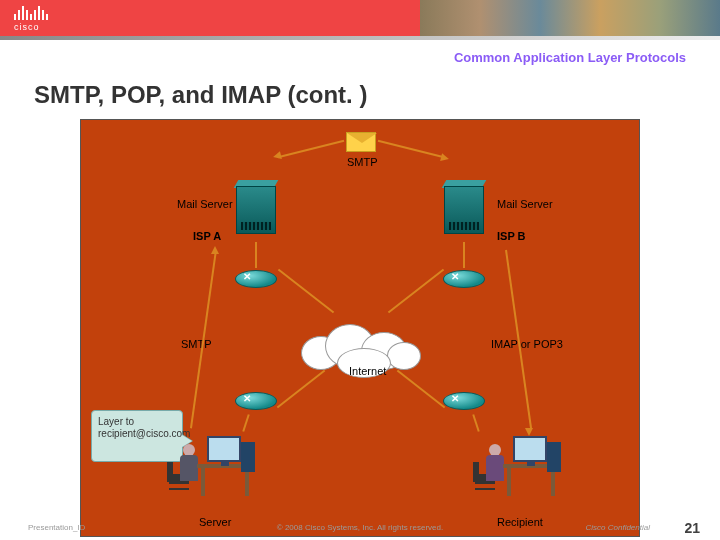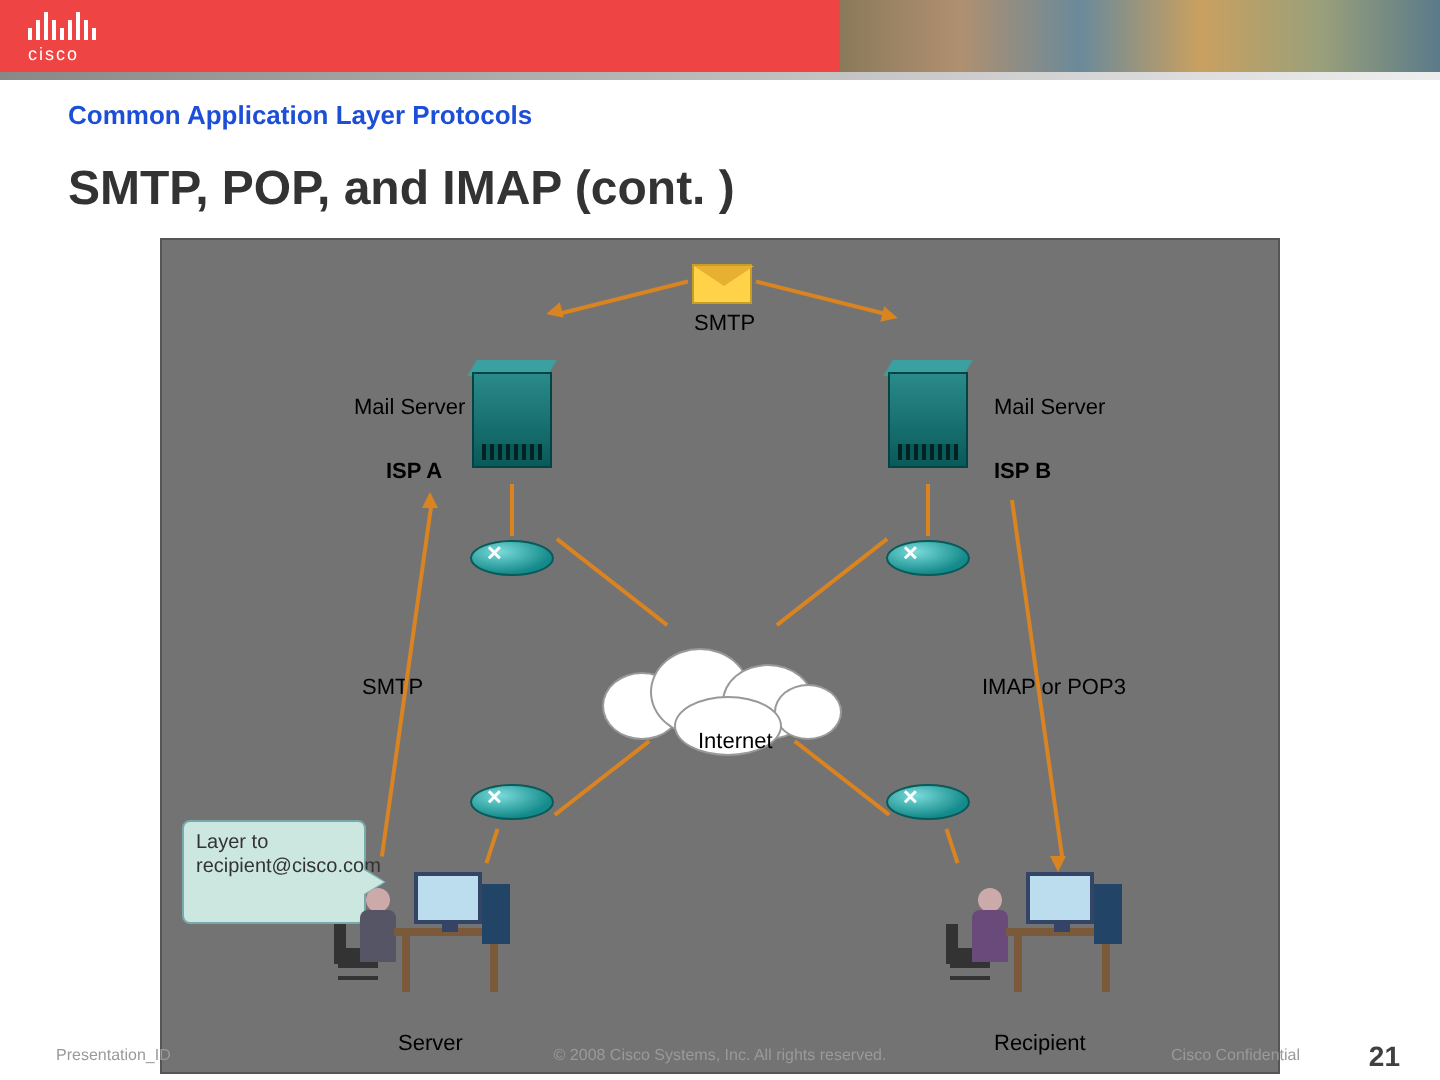--- a/index.html
+++ b/index.html
@@ -5,23 +5,23 @@
   * { box-sizing: border-box; margin: 0; padding: 0; }
   body { width: 720px; height: 540px; font-family: Arial, Helvetica, sans-serif; background: #fff; position: relative; overflow: hidden; }
   .topbar { width: 720px; height: 36px; background: #ef4444; position: relative; }
   .cisco-logo { position: absolute; left: 14px; top: 4px; color: #fff; }
   .cisco-bars { display: flex; gap: 2px; align-items: flex-end; height: 16px; }
   .cisco-bars span { width: 2px; background: #fff; display: inline-block; }
   .cisco-word { font-size: 9px; letter-spacing: 1px; margin-top: 2px; }
   .people-strip { position: absolute; right: 0; top: 0; width: 300px; height: 36px; background: linear-gradient(90deg,#8a7a5a,#b09070 20%,#6a8a9a 40%,#caa060 60%,#9aa07a 80%,#5a7a8a); }
   .subheader-band { width: 720px; height: 4px; background: linear-gradient(90deg,#888,#eee); }
   .title-block { padding: 10px 34px 4px 34px; }
-  .eyebrow { font-size: 13px; font-weight: bold; color: #1d4ed8; }
+  .eyebrow { font-size: 13px; font-weight: bold; color: #8b5cf6; text-align: right; }
   .title { font-size: 24px; font-weight: bold; color: #333; margin-top: 16px; }
-  .diagram-frame { margin: 6px auto 0 auto; width: 560px; height: 418px; border: 1px solid #555; position: relative; background: #737373; }
+  .diagram-frame { margin: 6px auto 0 auto; width: 560px; height: 418px; border: 1px solid #555; position: relative; background: #c2410c; }
   .lbl { position: absolute; font-size: 11px; color: #000; }
   .lbl.b { font-weight: bold; margin-top: 48px; }
   
   .mail-icon { position: absolute; width: 30px; height: 20px; background: #ffd24a; border: 1px solid #c8a020; left: 265px; top: 12px; }
   .mail-icon:before { content:""; position:absolute; left:0; top:0; border-left:15px solid transparent; border-right:15px solid transparent; border-top:10px solid #e8b030; }
   
   .server { position: absolute; width: 50px; height: 60px; }
   .server .body { width: 40px; height: 48px; background: linear-gradient(#2a8a8a,#0a5a5a); border:1px solid #044; position:absolute; left:5px; bottom:6px; }
   .server .vent { position:absolute; left:10px; bottom:10px; width:30px; height:8px; background:repeating-linear-gradient(90deg,#022,#022 2px,#0a5a5a 2px,#0a5a5a 4px);}
   .server .top { position:absolute; left:5px; top:0; width:40px; height:8px; background:#3aa0a0; transform:skewX(-30deg);}
@@ -57,21 +57,21 @@
   
   .callout { position:absolute; left:10px; top:290px; width:92px; height:52px; background:#cce6e0; border:1px solid #7aa; border-radius:4px; font-size:10px; padding:5px 6px; line-height:1.2; color:#333; }
   .callout:after { content:""; position:absolute; right:-10px; top:24px; border-left:10px solid #cce6e0; border-top:6px solid transparent; border-bottom:6px solid transparent;}
   .callout:before { content:""; position:absolute; right:-11px; top:23px; border-left:11px solid #7aa; border-top:7px solid transparent; border-bottom:7px solid transparent;}
   
   .a-line { position:absolute; background:#d98420; }
   .a-head { position:absolute; width:0;height:0; }
   .footer { position:absolute; left:0; bottom:0; width:720px; height:26px; font-size:8px; color:#9a9a9a; display:flex; align-items:center; }
   .footer .fL { position:absolute; left:28px; }
   .footer .fC { position:absolute; left:50%; transform:translateX(-50%); }
-  .footer .fR { position:absolute; right:70px; }
+  .footer .fR { position:absolute; right:70px;font-style:italic; }
   .page-num { position:absolute; right:20px; bottom:4px; font-size:14px; color:#404040;font-weight:bold; }
 </style>
 </head>
 <body>
 
 <div class="topbar">
   <div class="cisco-logo">
     <div class="cisco-bars">
       <span style="height:6px"></span>
         <span style="height:10px"></span>

